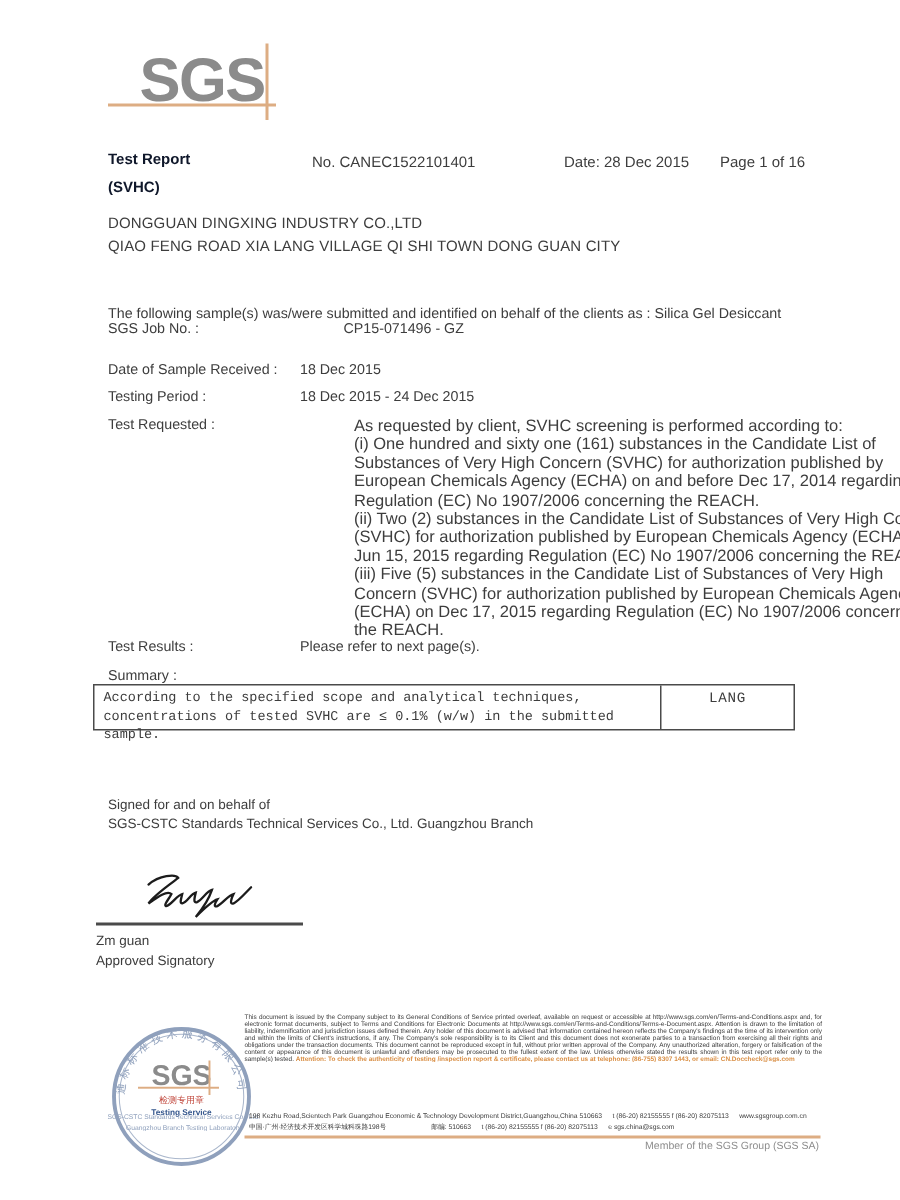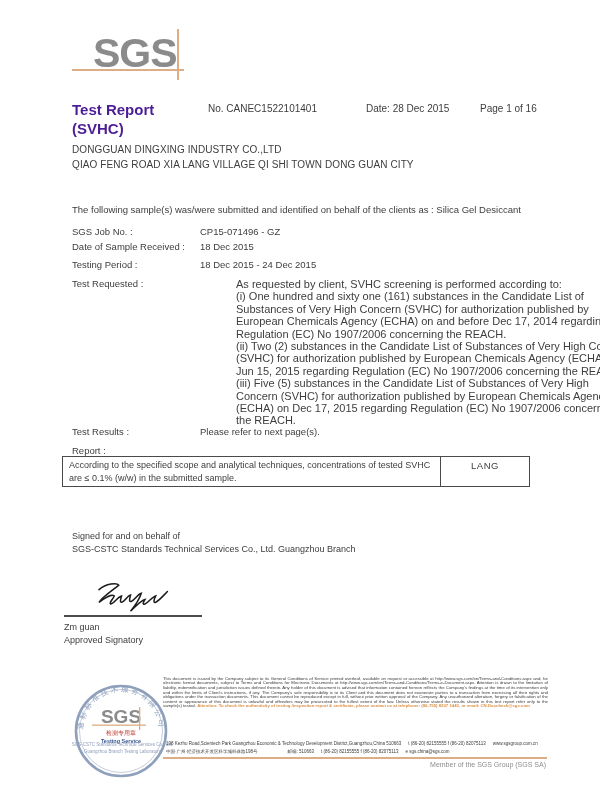--- a/index.html
+++ b/index.html
@@ -8,34 +8,34 @@
     position:relative; width:600px; height:800px; margin:0 auto;
     background:#ffffff; color:#3d3d3d; overflow:hidden;
   }
   .abs { position:absolute; }
 
   
   .logo-text { font-size:41px; font-weight:bold; color:#8b8b8b; letter-spacing:-1px; line-height:1; }
   .logo-hline { height:2px; background:#ddad83; }
   .logo-vline { width:2px; background:#ddad83; }
 
-  .title { font-size:15px; font-weight:bold; color:#4c1d95; }
+  .title { font-size:10px; font-weight:bold; color:#0f172a; }
   .meta  { font-size:10px; color:#3d3d3d; }
 
   .client { font-size:10px; color:#3d3d3d; line-height:15px; letter-spacing:.1px; }
   .intro  { font-size:9.5px; color:#3d3d3d; }
 
   .frow { position:absolute; left:72px; display:flex; }
   .flabel { width:128px; font-size:9.5px; color:#3d3d3d; flex:none; }
   .fvalue { font-size:9.5px; color:#3d3d3d; }
   .para   { font-size:11px; line-height:12.4px; white-space:pre; }
 
   .sumbox {
     position:absolute; left:62px; top:456px; width:468px; height:31px;
-    border:1px solid #4a4a4a; display:flex;
+    border:1px solid #4a4a4a; display:flex;font-family:Liberation Mono, monospace;
   }
   .sumcell-l { width:378px; border-right:1px solid #4a4a4a; padding:2px 6px;
                font-size:9px; line-height:12.5px; }
   .sumcell-r { flex:1; display:flex; align-items:flex-start; justify-content:center;
                padding-top:3px; font-size:9.5px; letter-spacing:.5px; }
 
   .sig-small { font-size:9px; line-height:13px; }
   .sig-rule { height:1.5px; background:#4a4a4a; }
 
   
@@ -62,30 +62,30 @@
 <div class="page">
 
   <div class="abs" style="left:93px; top:33px;">
     <div class="logo-text">SGS</div>
   </div>
   <div class="abs logo-hline" style="left:72px; top:69px; width:112px;"></div>
   <div class="abs logo-vline" style="left:177px; top:29px; height:51px;"></div>
 
   <div class="abs title" style="left:72px; top:101px;">Test Report</div>
   <div class="abs meta" style="left:208px; top:103px;">No. CANEC1522101401</div>
-  <div class="abs meta" style="left:366px; top:103px;">Date: 28 Dec 2015</div>
+  <div class="abs meta" style="left:376px; top:103px;">Date: 28 Dec 2015</div>
   <div class="abs meta" style="left:480px; top:103px;">Page 1 of 16</div>
   <div class="abs title" style="left:72px; top:120px;">(SVHC)</div>
 
   <div class="abs client" style="left:72px; top:142px;">DONGGUAN DINGXING INDUSTRY CO.,LTD</div>
   <div class="abs intro" style="left:72px; top:204px;">The following sample(s) was/were submitted and identified on behalf of the clients as : Silica Gel Desiccant</div>
 
   <div class="abs client" style="left:72px; top:157px;">QIAO FENG ROAD XIA LANG VILLAGE QI SHI TOWN DONG GUAN CITY</div>
 
-  <div class="frow" style="top:226px;">
+  <div class="frow" style="top:214px;gap:29px;">
     <div class="flabel">SGS Job No. :</div>
     <div class="fvalue">CP15-071496 - GZ</div>
   </div>
   <div class="frow" style="top:241px;">
     <div class="flabel">Date of Sample Received :</div>
     <div class="fvalue">18 Dec 2015</div>
   </div>
   <div class="frow" style="top:259px;">
     <div class="flabel">Testing Period :</div>
     <div class="fvalue">18 Dec 2015 - 24 Dec 2015</div>
@@ -103,21 +103,21 @@
 (iii) Five (5) substances in the Candidate List of Substances of Very High
 Concern (SVHC) for authorization published by European Chemicals Agency
 (ECHA) on Dec 17, 2015 regarding Regulation (EC) No 1907/2006 concerning
 the REACH.</div>
   </div>
   <div class="frow" style="top:426px;">
     <div class="flabel">Test Results :</div>
     <div class="fvalue">Please refer to next page(s).</div>
   </div>
 
-  <div class="abs" style="left:72px; top:445px; font-size:9.5px;">Report :</div>
+  <div class="abs" style="left:72px; top:445px; font-size:9.5px;">Summary :</div>
   <div class="sumbox">
     <div class="sumcell-l">According to the specified scope and analytical techniques, concentrations of tested SVHC are ≤ 0.1% (w/w) in the submitted sample.</div>
     <div class="sumcell-r">LANG</div>
   </div>
 
   <div class="abs sig-small" style="left:72px; top:530px;text-align:right;">Signed for and on behalf of</div>
   <div class="abs sig-small" style="left:72px; top:543px;">SGS-CSTC Standards Technical Services Co., Ltd. Guangzhou Branch</div>
 
   <svg class="abs" style="left:90px; top:578px;" width="90" height="36" viewBox="0 0 100 40">
     <path d="M10,13 C18,6 30,5 32,8 C26,13 14,21 10,27 C17,22 24,17 27,20 C25,24 21,28 23,29 C27,28 31,21 35,20 C34,24 33,27 35,27 C39,26 41,20 45,19 C44,23 43,27 46,26 C50,24 53,18 57,17 C55,23 50,31 45,37 C50,32 57,25 61,24 C59,27 58,30 61,29 C65,27 69,21 73,20 C71,24 70,28 73,27 C77,25 82,19 86,15" stroke="#1c1c1c" fill="none" stroke-width="1.7" stroke-linecap="round"></path>

